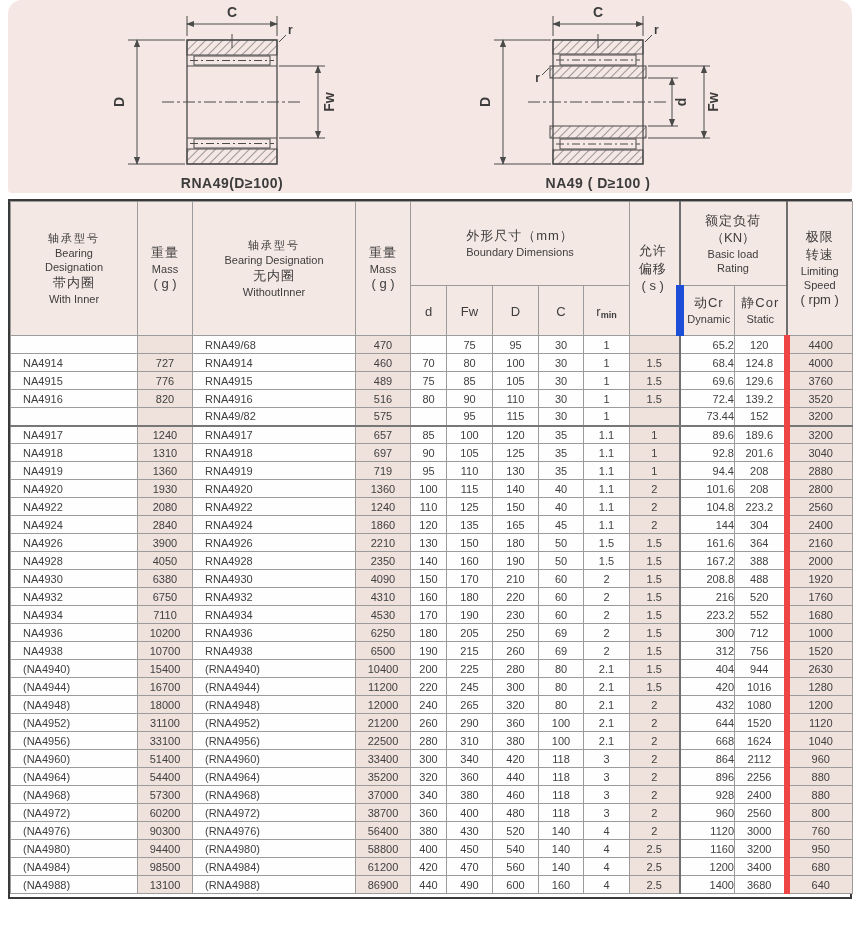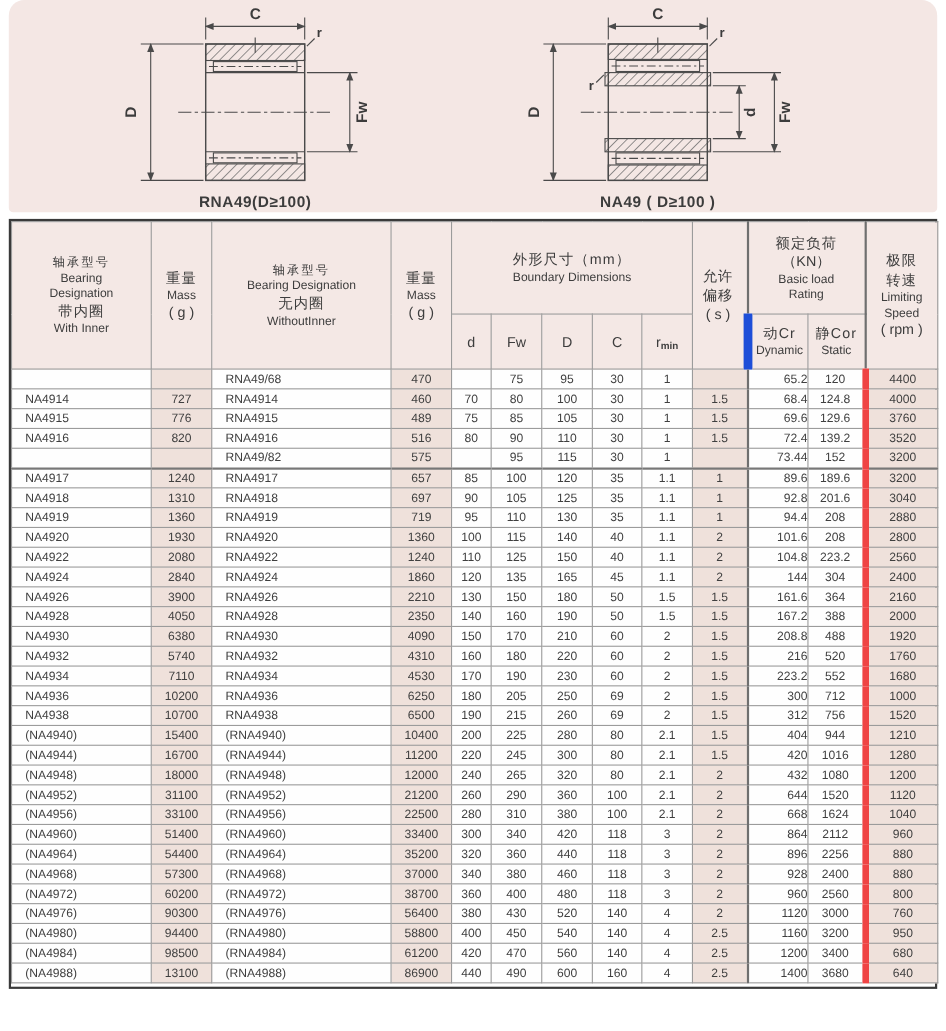--- a/index.html
+++ b/index.html
@@ -441,21 +441,21 @@
           <td>210</td>
           <td>60</td>
           <td>2</td>
           <td class="shade">1.5</td>
           <td class="cr-col">208.8</td>
           <td>488</td>
           <td class="shade rpm-col">1920</td>
         </tr>
         <tr>
           <td class="desig">NA4932</td>
-          <td class="shade">5740</td>
+          <td class="shade">6750</td>
           <td class="desig">RNA4932</td>
           <td class="shade">4310</td>
           <td>160</td>
           <td>180</td>
           <td>220</td>
           <td>60</td>
           <td>2</td>
           <td class="shade">1.5</td>
           <td class="cr-col">216</td>
           <td>520</td>
@@ -512,21 +512,21 @@
           <td class="desig">(RNA4940)</td>
           <td class="shade">10400</td>
           <td>200</td>
           <td>225</td>
           <td>280</td>
           <td>80</td>
           <td>2.1</td>
           <td class="shade">1.5</td>
           <td class="cr-col">404</td>
           <td>944</td>
-          <td class="shade rpm-col">1210</td>
+          <td class="shade rpm-col">2630</td>
         </tr>
         <tr>
           <td class="desig">(NA4944)</td>
           <td class="shade">16700</td>
           <td class="desig">(RNA4944)</td>
           <td class="shade">11200</td>
           <td>220</td>
           <td>245</td>
           <td>300</td>
           <td>80</td>

